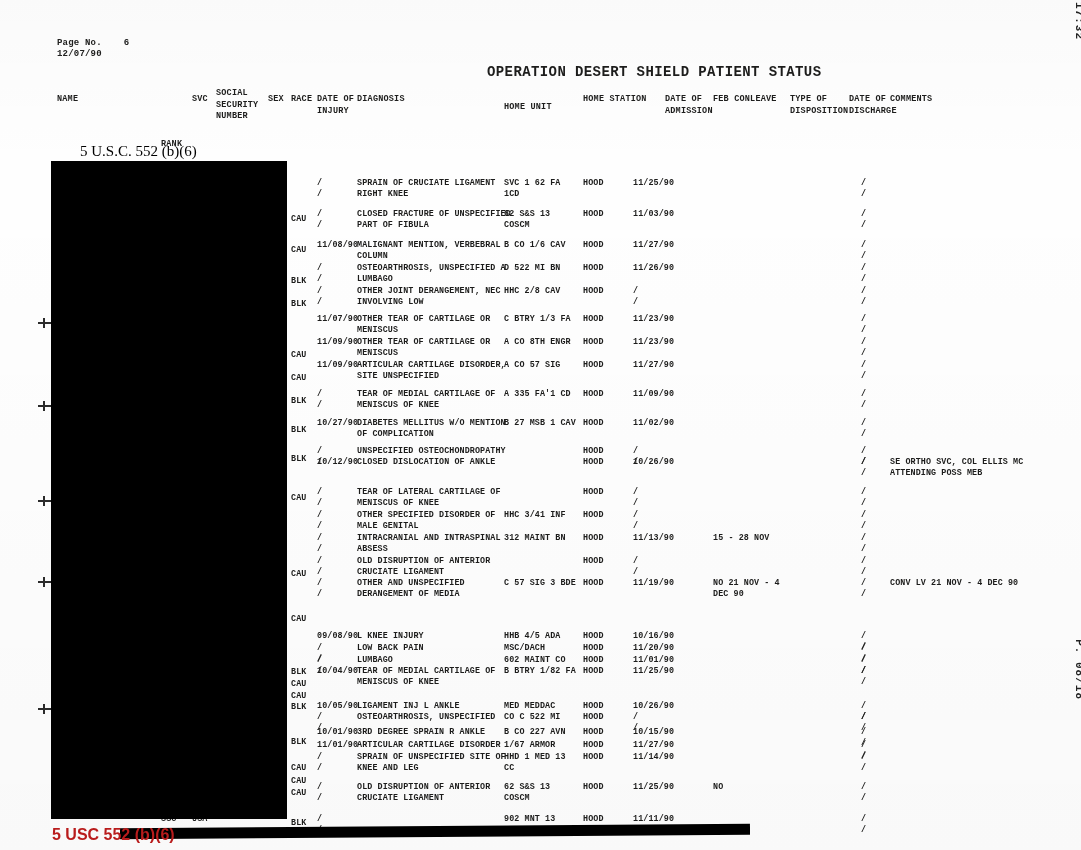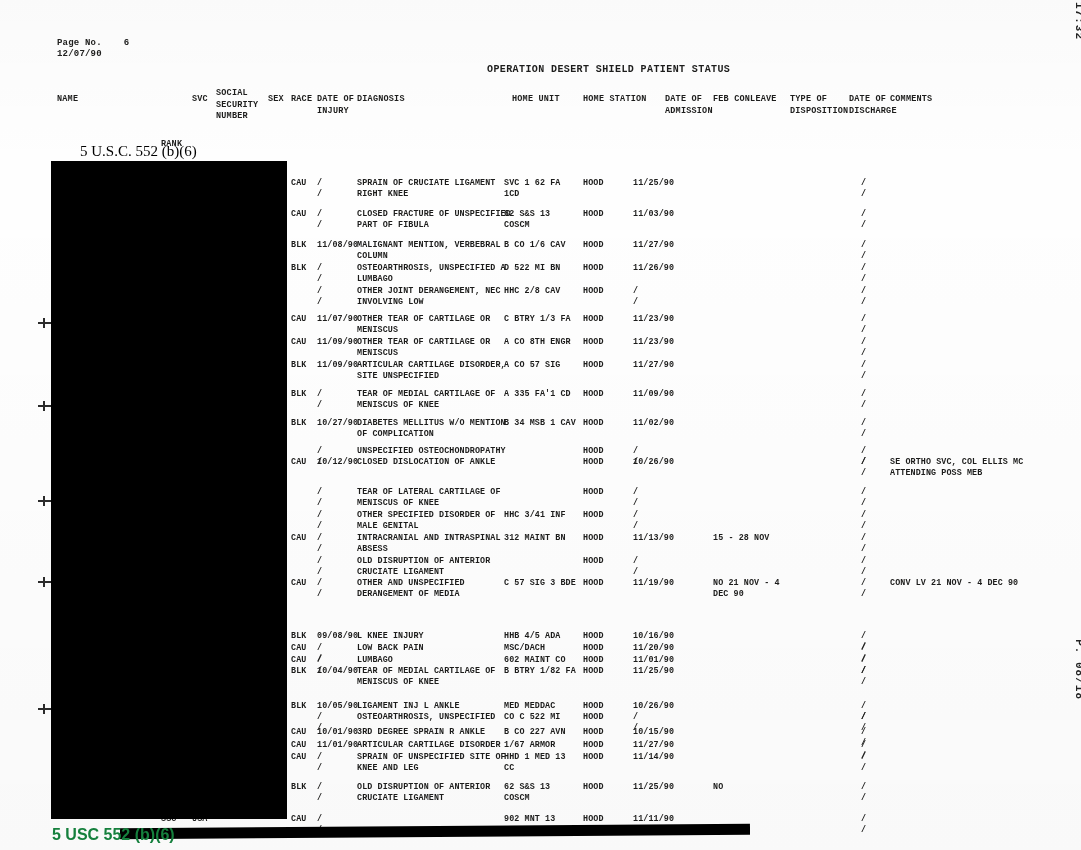--- a/index.html
+++ b/index.html
@@ -39,21 +39,21 @@
     font-weight: bold;
     color: #20201f;
   }
   .pageno .num { margin-left: 22px; }
 
   .doc-title {
     position: absolute;
     left: 487px;
     top: 64px;
     font-family: "Liberation Mono", monospace;
-    font-size: 10px;
+    font-size: 14px;
     font-weight: bold;
     letter-spacing: 0.4px;
     color: #1d1d1c;
   }
 
   
   .fax-top {
     position: absolute;
     right: 10px;
     top: 40px;
@@ -108,21 +108,21 @@
     color: #000;
     z-index: 6;
   }
   .exempt-bottom {
     position: absolute;
     left: 52px;
     top: 826px;
     font-family: "Liberation Sans", sans-serif;
     font-weight: bold;
     font-size: 16px;
-    color: #15803d;
+    color: #b91c1c;
     z-index: 6;
   }
 
   
   .redaction-main {
     position: absolute;
     left: 51px;
     top: 161px;
     width: 141px;
     height: 658px;
@@ -180,21 +180,21 @@
     font-size: 8.4px;
     line-height: 11px;
     letter-spacing: 0.1px;
     color: #1c1c1b;
     white-space: nowrap;
     font-weight: bold;
   }
   .cell { position: absolute; white-space: pre-line; }
   .c-rank  { left: 161px; }
   .c-svc   { left: 192px; }
-  .c-race  { left: 291px; }
+  .c-race  { left: 291px; margin-top: 36px; }
   .c-date  { left: 317px; }
   .c-diag  { left: 357px; width: 170px; }
   .c-unit  { left: 504px; width: 75px; }
   .c-stn   { left: 583px; }
   .c-adm   { left: 633px; }
   .c-conv  { left: 713px; width: 78px; }
   .c-disch { left: 861px; }
   .c-comm  { left: 890px; width: 180px; white-space: pre-line; }
 </style>
 </head>
@@ -217,21 +217,21 @@
     <div class="hdr" style="left:161px; top:94px;margin-top:45px;">RANK</div>
     <div class="hdr" style="left:192px; top:94px;">SVC</div>
     <div class="hdr" style="left:216px; top:88px;">SOCIAL
 SECURITY
 NUMBER</div>
     <div class="hdr" style="left:268px; top:94px;">SEX</div>
     <div class="hdr" style="left:291px; top:94px;">RACE</div>
     <div class="hdr" style="left:317px; top:94px;">DATE OF
 INJURY</div>
     <div class="hdr" style="left:357px; top:94px;">DIAGNOSIS</div>
-    <div class="hdr" style="left:504px; top:94px;margin-left:8px;">HOME UNIT</div>
+    <div class="hdr" style="left:504px; top:102px;">HOME UNIT</div>
     <div class="hdr" style="left:583px; top:94px;">HOME STATION</div>
     <div class="hdr" style="left:665px; top:94px;">DATE OF
 ADMISSION</div>
     <div class="hdr" style="left:713px; top:94px;">FEB CONLEAVE</div>
     <div class="hdr" style="left:790px; top:94px;">TYPE OF
 DISPOSITION</div>
     <div class="hdr" style="left:849px; top:94px;">DATE OF
 DISCHARGE</div>
     <div class="hdr" style="left:890px; top:94px;">COMMENTS</div>
   </div>
@@ -344,21 +344,21 @@
         <div class="cell c-adm">11/09/90</div>
         <div class="cell c-disch">/  /</div>
       </div>
       <div class="row" style="top: 418px;">
         <div class="cell c-rank">CW2</div>
         <div class="cell c-svc">USA</div>
         <div class="cell c-race">BLK</div>
         <div class="cell c-date">10/27/90</div>
         <div class="cell c-diag">DIABETES MELLITUS W/O MENTION
 OF COMPLICATION</div>
-        <div class="cell c-unit">B 34 MSB 1 CAV</div>
+        <div class="cell c-unit">B 27 MSB 1 CAV</div>
         <div class="cell c-stn">HOOD</div>
         <div class="cell c-adm">11/02/90</div>
         <div class="cell c-disch">/  /</div>
       </div>
       <div class="row" style="top: 446px;">
         <div class="cell c-rank">SGT</div>
         <div class="cell c-svc">USA</div>
         <div class="cell c-date">/  /</div>
         <div class="cell c-diag">UNSPECIFIED OSTEOCHONDROPATHY</div>
         <div class="cell c-stn">HOOD</div>

